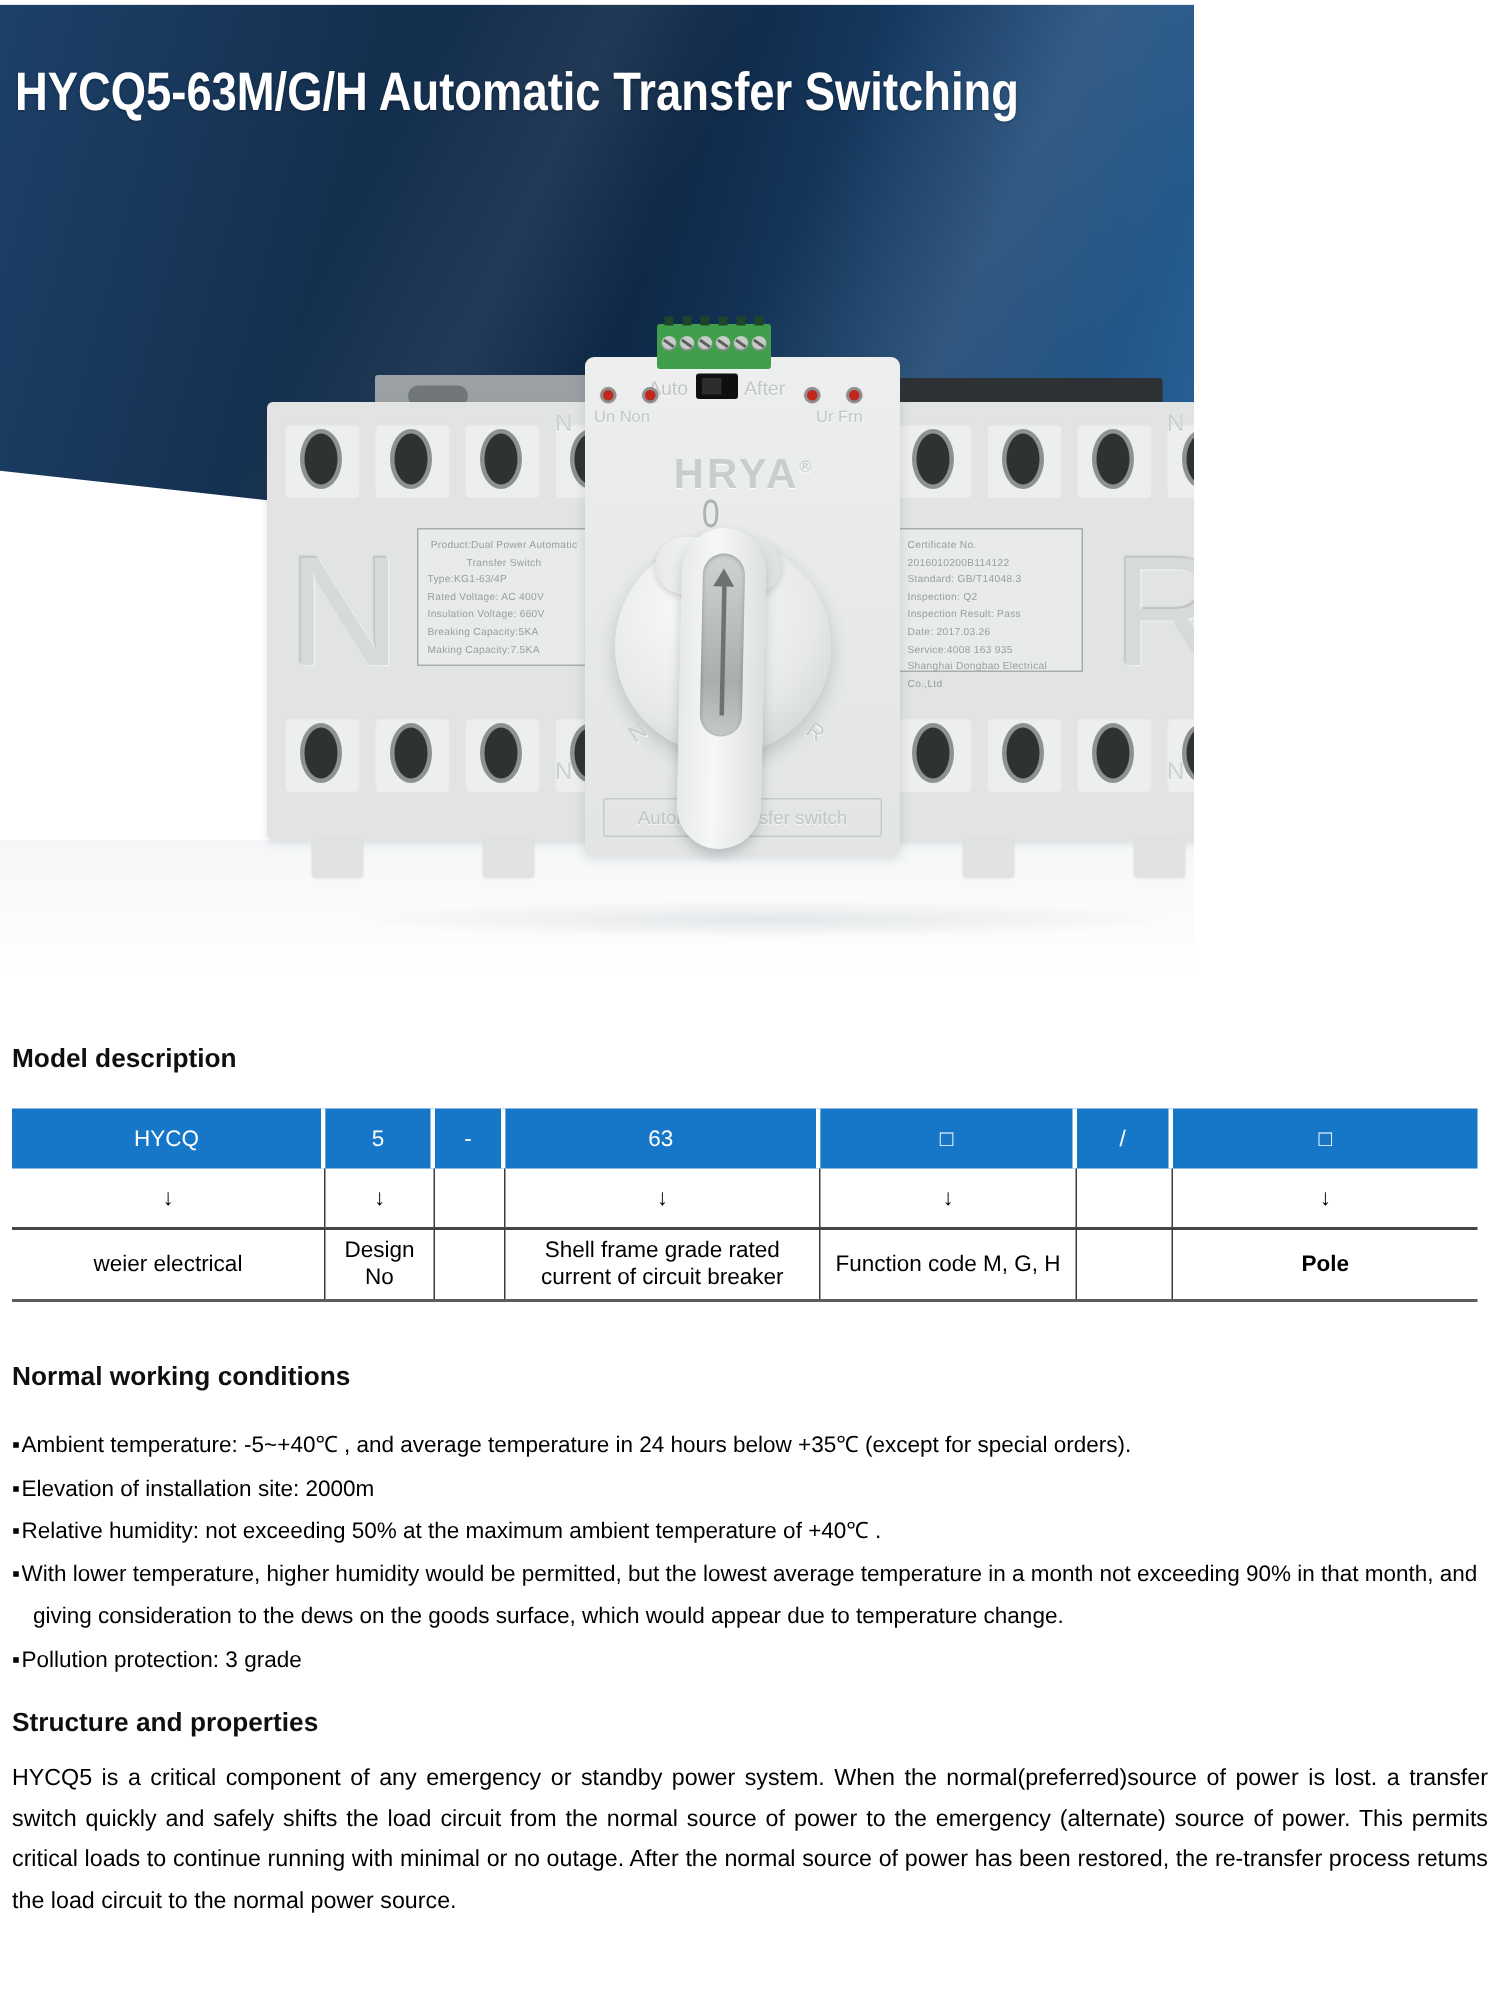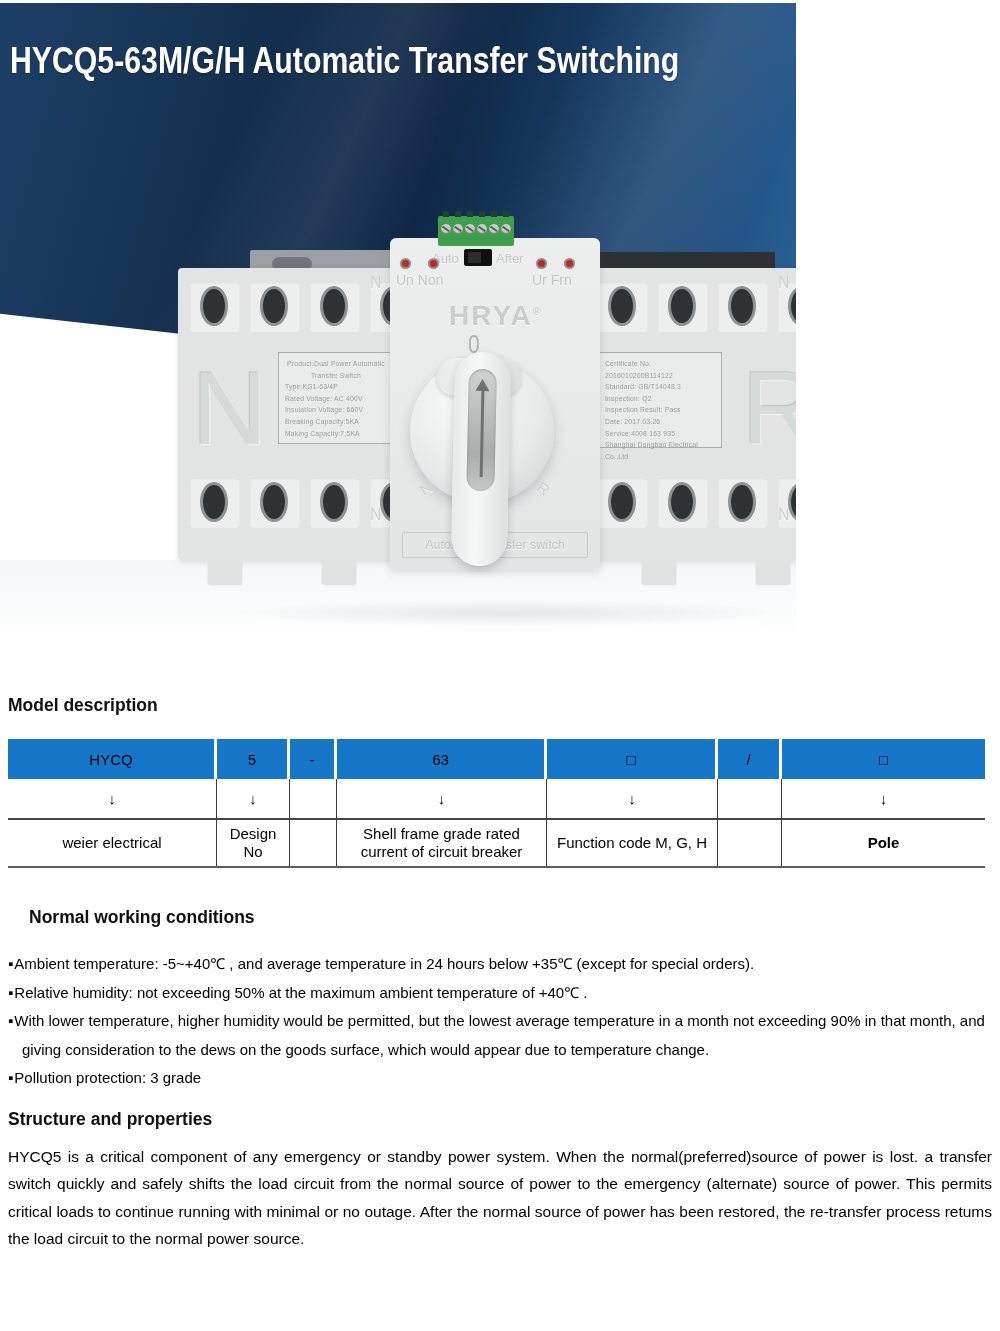--- a/index.html
+++ b/index.html
@@ -56,22 +56,22 @@
           background:#c9cdc9; box-shadow: inset 0 -1px 1px rgba(0,0,0,0.4); }
   .green-block .screw::after { content:""; position:absolute; left:1px; top:4px; width:8px; height:1.6px; background:#5b605c; transform:rotate(35deg); }
   .emboss { color:#c2c6c5; text-shadow:0 1px 0 rgba(255,255,255,0.85); }
   .lbl-auto { position:absolute; left:42px; top:13px; font-size:13px; }
   .lbl-manual { position:absolute; left:106px; top:13px; font-size:13px; }
   .switch { position:absolute; left:74px; top:11px; width:28px; height:17px; background:#0f0f0f; border-radius:2px; }
   .switch::after { content:""; position:absolute; left:4px; top:3px; width:13px; height:11px; background:#2d2d2d; }
   .led { position:absolute; top:22px; width:7px; height:7px; border-radius:50%; background:#c0271d;
          box-shadow:0 0 0 2px #8d8f8e, 0 0 3px #d3423a; }
   .led1{left:12px;} .led2{left:40px;} .led3{left:148px;} .led4{left:176px;}
-  .lbl-led { position:absolute; top:34px; font-size:14px; }
-  .lbl-led-l { left:6px; } .lbl-led-r { left:142px; }
+  .lbl-led { position:absolute; top:34px; font-size:11px; }
+  .lbl-led-l { left:6px; } .lbl-led-r { left:154px; }
   .brand { position:absolute; left:0; top:62px; width:100%; text-align:center; font-size:28px; font-weight:700;
          letter-spacing:2px; color:#c9cdcc; text-shadow:0 1px 0 rgba(255,255,255,0.9); }
   .brand sup { font-size:11px; letter-spacing:0; }
   .zero-mark { position:absolute; left:78px; top:94px; font-size:21px; color:#aeb2b1; transform:scaleY(1.25); }
   .dial { position:absolute; left:238px; top:147px; width:144px; height:144px; border-radius:50%;
          background: radial-gradient(circle at 40% 32%, #fbfcfc, #e6e9e8 58%, #c7cbca);
          box-shadow:0 5px 12px rgba(50,60,70,0.22); }
   .dial-mark { position:absolute; font-size:15px; color:#c9cdcc; text-shadow:0 1px 0 rgba(255,255,255,0.8); }
   .dial-n { left:248px; top:268px; transform:rotate(-35deg); }
   .dial-r { left:366px; top:268px; transform:rotate(35deg); }
@@ -87,26 +87,26 @@
   .slot-arrow-stem { position:absolute; left:12.5px; top:20px; width:3px; height:88px; background:#6d7271; }
   .bottom-box { position:absolute; left:12px; top:294px; width:186px; height:26px; border:1px solid #c6cac9;
          border-radius:2px; text-align:center; font-size:12.5px; line-height:24px; }
   .floor-shadow { position:absolute; left:230px; top:600px; width:560px; height:26px;
          background: radial-gradient(ellipse at center, rgba(110,122,132,0.16), rgba(255,255,255,0) 70%); }
 
   
   .content { padding:0 8px; }
   .sec-heading { font-size:17.5px; font-weight:700; color:#0f0f0f; margin:0; }
   .h-model { margin-top:15px; }
-  .h-work  { margin-top:39px;margin-left:21px; }
+  .h-work  { margin-top:39px; }
   .h-struct{ margin-top:16px; }
 
   .model-table { margin-top:23px; width:977px; }
   .t-row { display:flex; }
-  .t-head .cell { background:#1677c8; color:#000000; height:40px; display:flex; align-items:center; justify-content:center;
+  .t-head .cell { background:#1677c8; color:#ffffff; height:40px; display:flex; align-items:center; justify-content:center;
          font-size:15px; border-right:3px solid #fff; }
   .t-head .cell:last-child { border-right:none; }
   .t-arrows .cell { height:39px; display:flex; align-items:center; justify-content:center; font-size:15px;
          border-right:1px solid #3c3c3c; }
   .t-arrows .cell:last-child { border-right:none; }
   .t-labels { border-top:2px solid #454545; border-bottom:2px solid #5d5d5d; }
   .t-labels .cell { min-height:46px; display:flex; align-items:center; justify-content:center; text-align:center;
          font-size:15px; line-height:18px; padding:4px 6px; border-right:1px solid #3c3c3c; }
   .t-labels .cell:last-child { border-right:none;font-weight:bold; }
   .w1{width:209px;} .w2{width:73px;} .w3{width:47px;} .w4{width:210px;} .w5{width:171px;} .w6{width:64px;} .w7{width:203px;}
@@ -292,20 +292,21 @@
         <div class="cell w4">Shell frame grade rated current of circuit breaker</div>
         <div class="cell w5">Function code M, G, H</div>
         <div class="cell w6"></div>
         <div class="cell w7">Pole</div>
       </div>
     </div>
 
     <h2 class="sec-heading h-work">Normal working conditions</h2>
     <div class="bullets">
       <div class="bullet"><span class="bm">▪</span><span>Ambient temperature: -5~+40℃ , and average temperature in 24 hours below +35℃ (except for special orders).</span></div>
+      <div class="bullet"><span class="bm">▪</span><span>Elevation of installation site: 2000m</span></div>
       <div class="bullet"><span class="bm">▪</span><span>Relative humidity:  not exceeding 50% at the maximum ambient temperature of +40℃ .</span></div>
       <div class="bullet"><span class="bm">▪</span><span>With lower temperature, higher humidity would be permitted, but the lowest average temperature in a month not exceeding 90% in that month, and giving consideration to the dews on the goods surface, which would appear due to temperature change.</span></div>
       <div class="bullet"><span class="bm">▪</span><span>Pollution protection: 3 grade</span></div>
     </div>
 
     <h2 class="sec-heading h-struct">Structure and properties</h2>
     <p class="struct-par">HYCQ5 is a critical component of any emergency or standby power system. When the normal(preferred)source of power is lost. a transfer switch quickly and safely shifts the load circuit from the normal source of power to the emergency (alternate) source of power. This permits critical loads to continue running with minimal or no outage. After the normal source of power has been restored, the re-transfer process retums the load circuit to the normal power source.</p>
 
   </div>
 </div>

